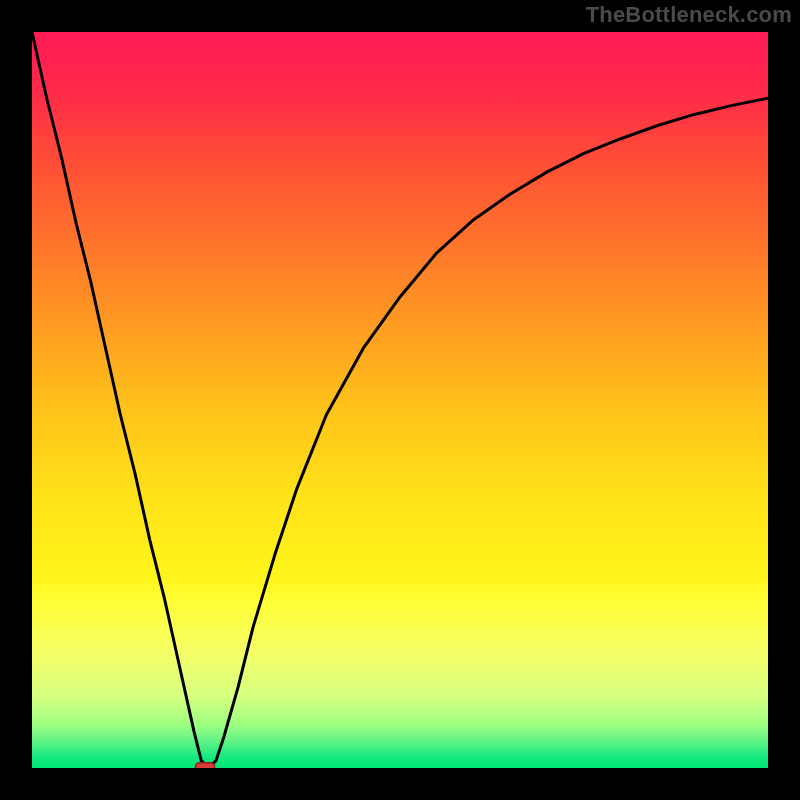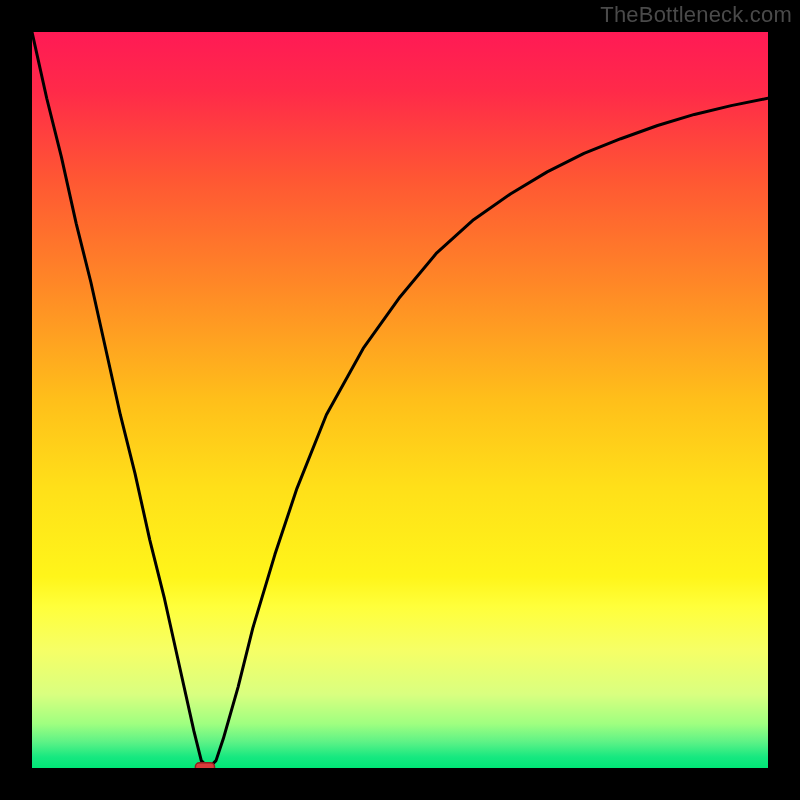--- a/index.html
+++ b/index.html
@@ -15,21 +15,21 @@
     width: 800px;
     height: 800px;
     background: #000000;
   }
   .watermark {
     position: absolute;
     top: 2px;
     right: 8px;
     color: #4a4a4a;
     font-size: 22px;
-    font-weight: 400;
+    font-weight: 700;
     letter-spacing: 0.2px;
     z-index: 5;
   }
   .plot {
     position: absolute;
     left: 32px;
     top: 32px;
     width: 736px;
     height: 736px;
   }

